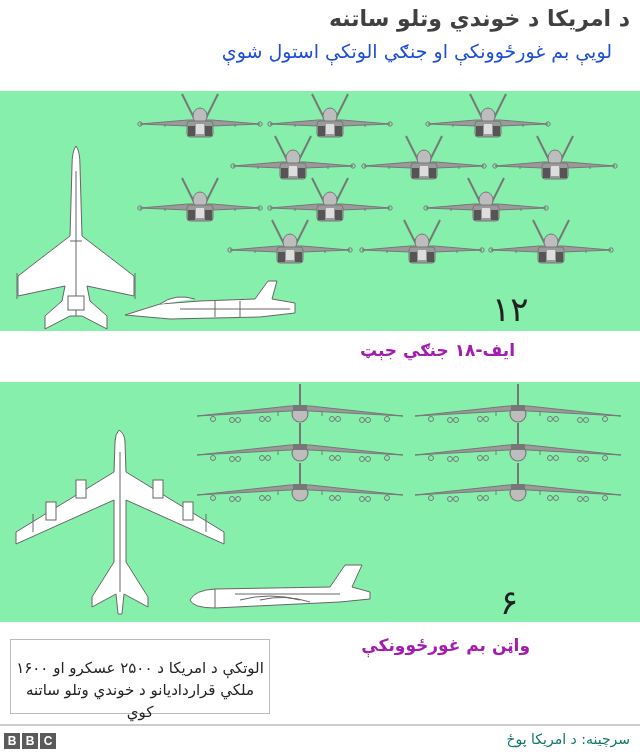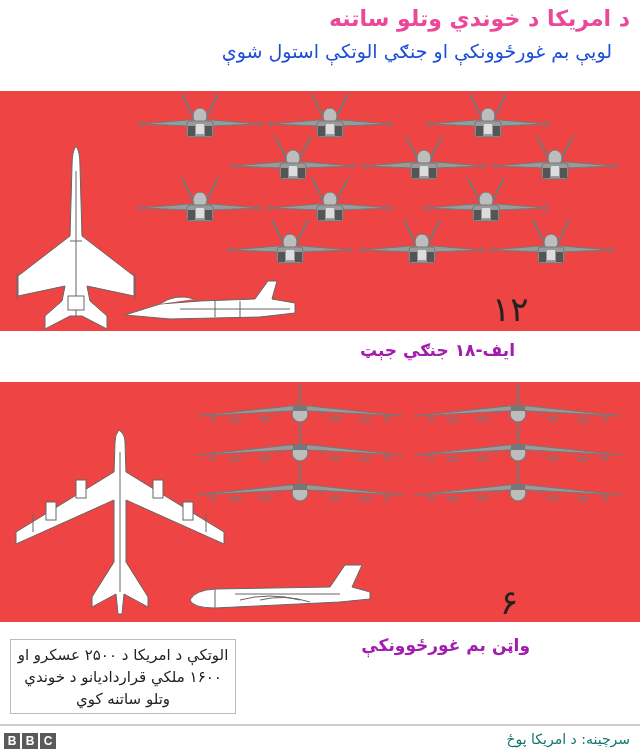--- a/index.html
+++ b/index.html
@@ -1,33 +1,33 @@
 <!DOCTYPE html>
 <html><head>
 <meta charset="utf-8">
 <style>
   html, body { margin: 0; padding: 0; background: #ffffff; }
   body { width: 640px; height: 754px; position: relative; overflow: hidden;
          font-family: "DejaVu Sans", sans-serif; color: #222; }
   .title { position: absolute; right: 10px; top: 6px; font-size: 22px; font-weight: bold;
-           direction: rtl; white-space: nowrap; color: #ec4899; }
+           direction: rtl; white-space: nowrap; color: #404040; }
   .subtitle { position: absolute; right: 28px; top: 40px; font-size: 19px; direction: rtl;
               white-space: nowrap; color: #1d4ed8; }
-  .panel { position: absolute; left: 0; width: 640px; background: #ef4444; text-align: right; }
+  .panel { position: absolute; left: 0; width: 640px; background: #86efac; text-align: right; }
   #panel-f18 { top: 91px; height: 240px; }
   #panel-b52 { top: 382px; height: 240px; }
   .count { position: absolute; font-size: 34px; font-weight: normal; color: #222;
            font-family: "DejaVu Sans", sans-serif; }
   .label { position: absolute; direction: rtl; white-space: nowrap; font-weight: bold;
            font-size: 17px; color: #a21caf; text-align: left; }
   .label-f18 { right: 125px; top: 340px; }
   .label-b52 { right: 110px; top: 630px; line-height: 30px; }
-  .note { position: absolute; left: 10px; top: 639px; width: 226px; height: 75px;
+  .note { position: absolute; left: 10px; top: 639px; width: 260px; height: 75px;
           border: 1px solid #bbbbbb; box-sizing: border-box; direction: rtl; text-align: center;
-          font-size: 15px; line-height: 22px; padding-top: 4px; color: #222; background: #fff; }
+          font-size: 15px; line-height: 22px; padding-top: 17px; color: #222; background: #fff; }
   .divider { position: absolute; left: 0; top: 724px; width: 640px; height: 2px; background: #cccccc; }
   .bbc { position: absolute; left: 4px; top: 733px; display: flex; gap: 2px; }
   .bbc span { display: inline-block; width: 16px; height: 16px; background: #5a5a5a; color: #fff;
               font-size: 12px; font-weight: bold; text-align: center; line-height: 16px;
               font-family: "Liberation Sans", sans-serif; }
   .source { position: absolute; right: 10px; top: 731px; direction: rtl; font-size: 14px;
             white-space: nowrap; color: #0f766e; }
   svg.art { position: absolute; left: 0; top: 0; }
 </style>
 </head>

